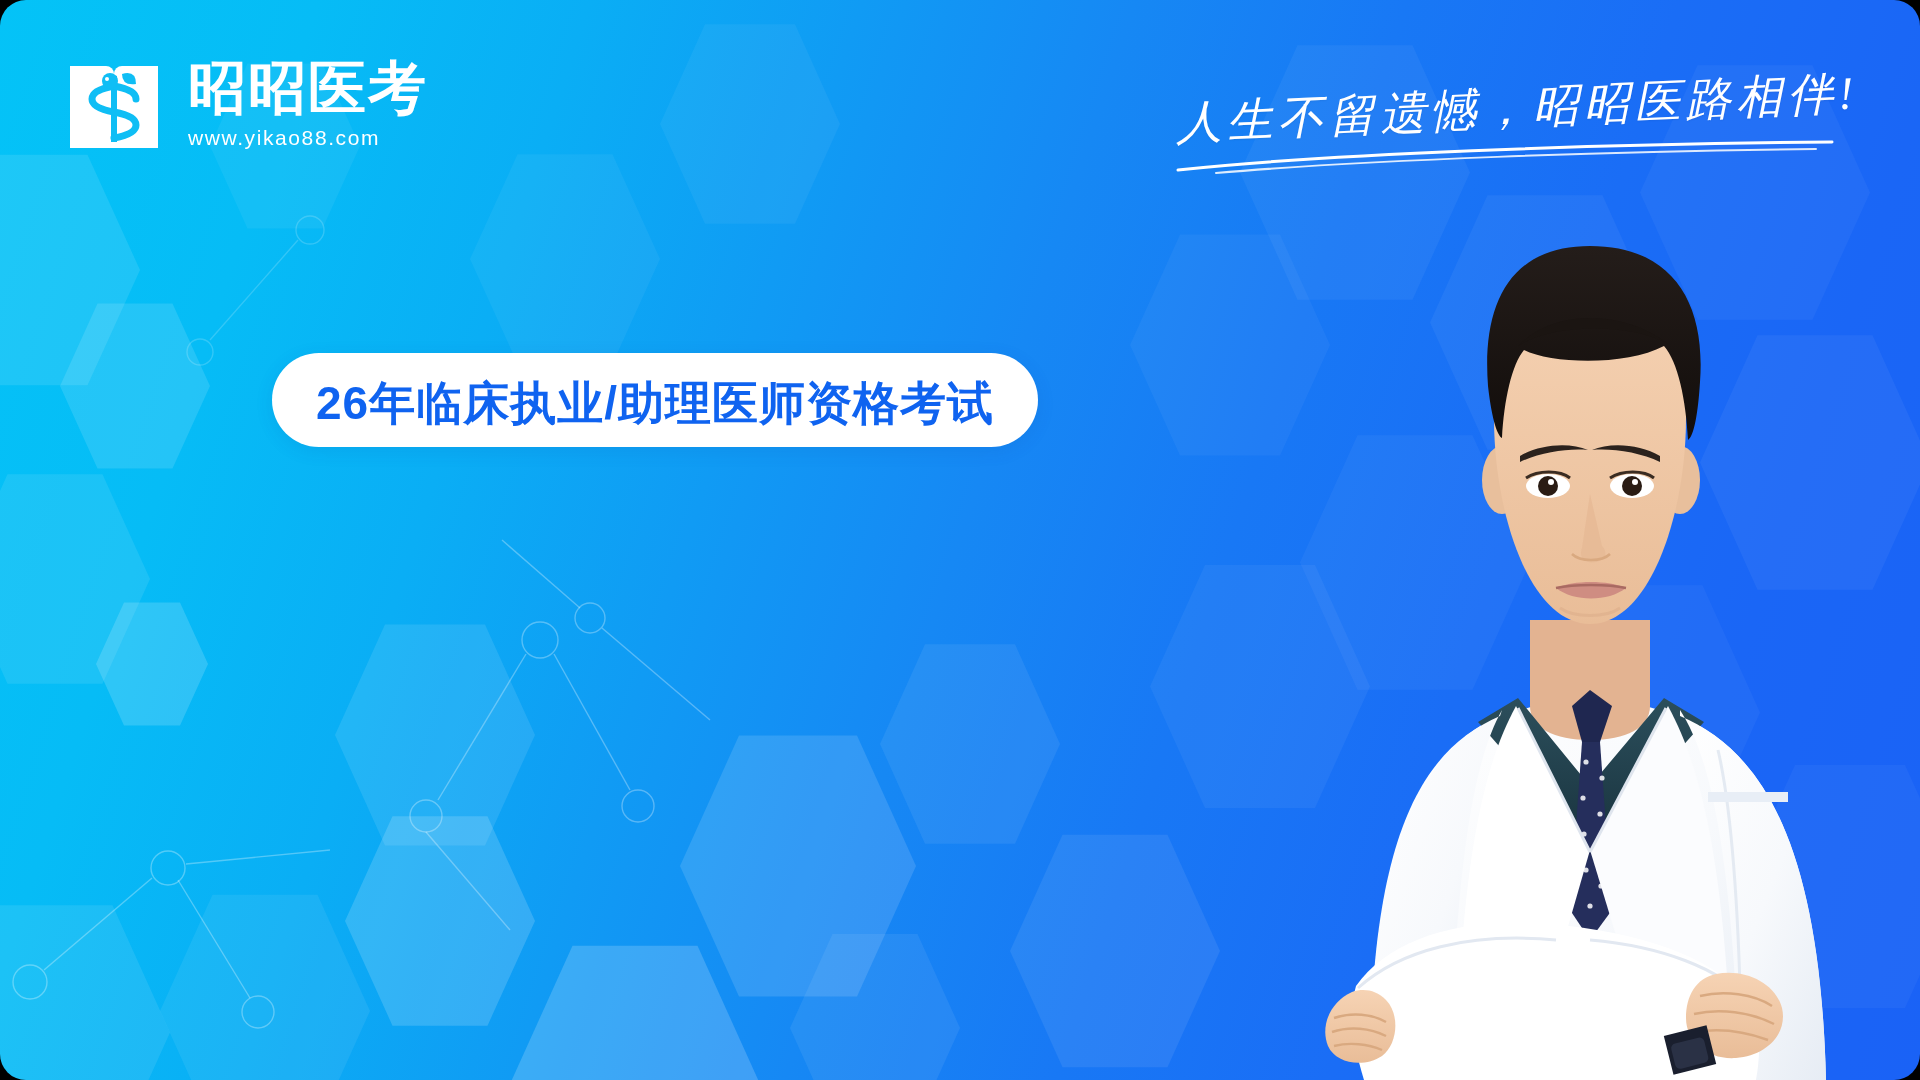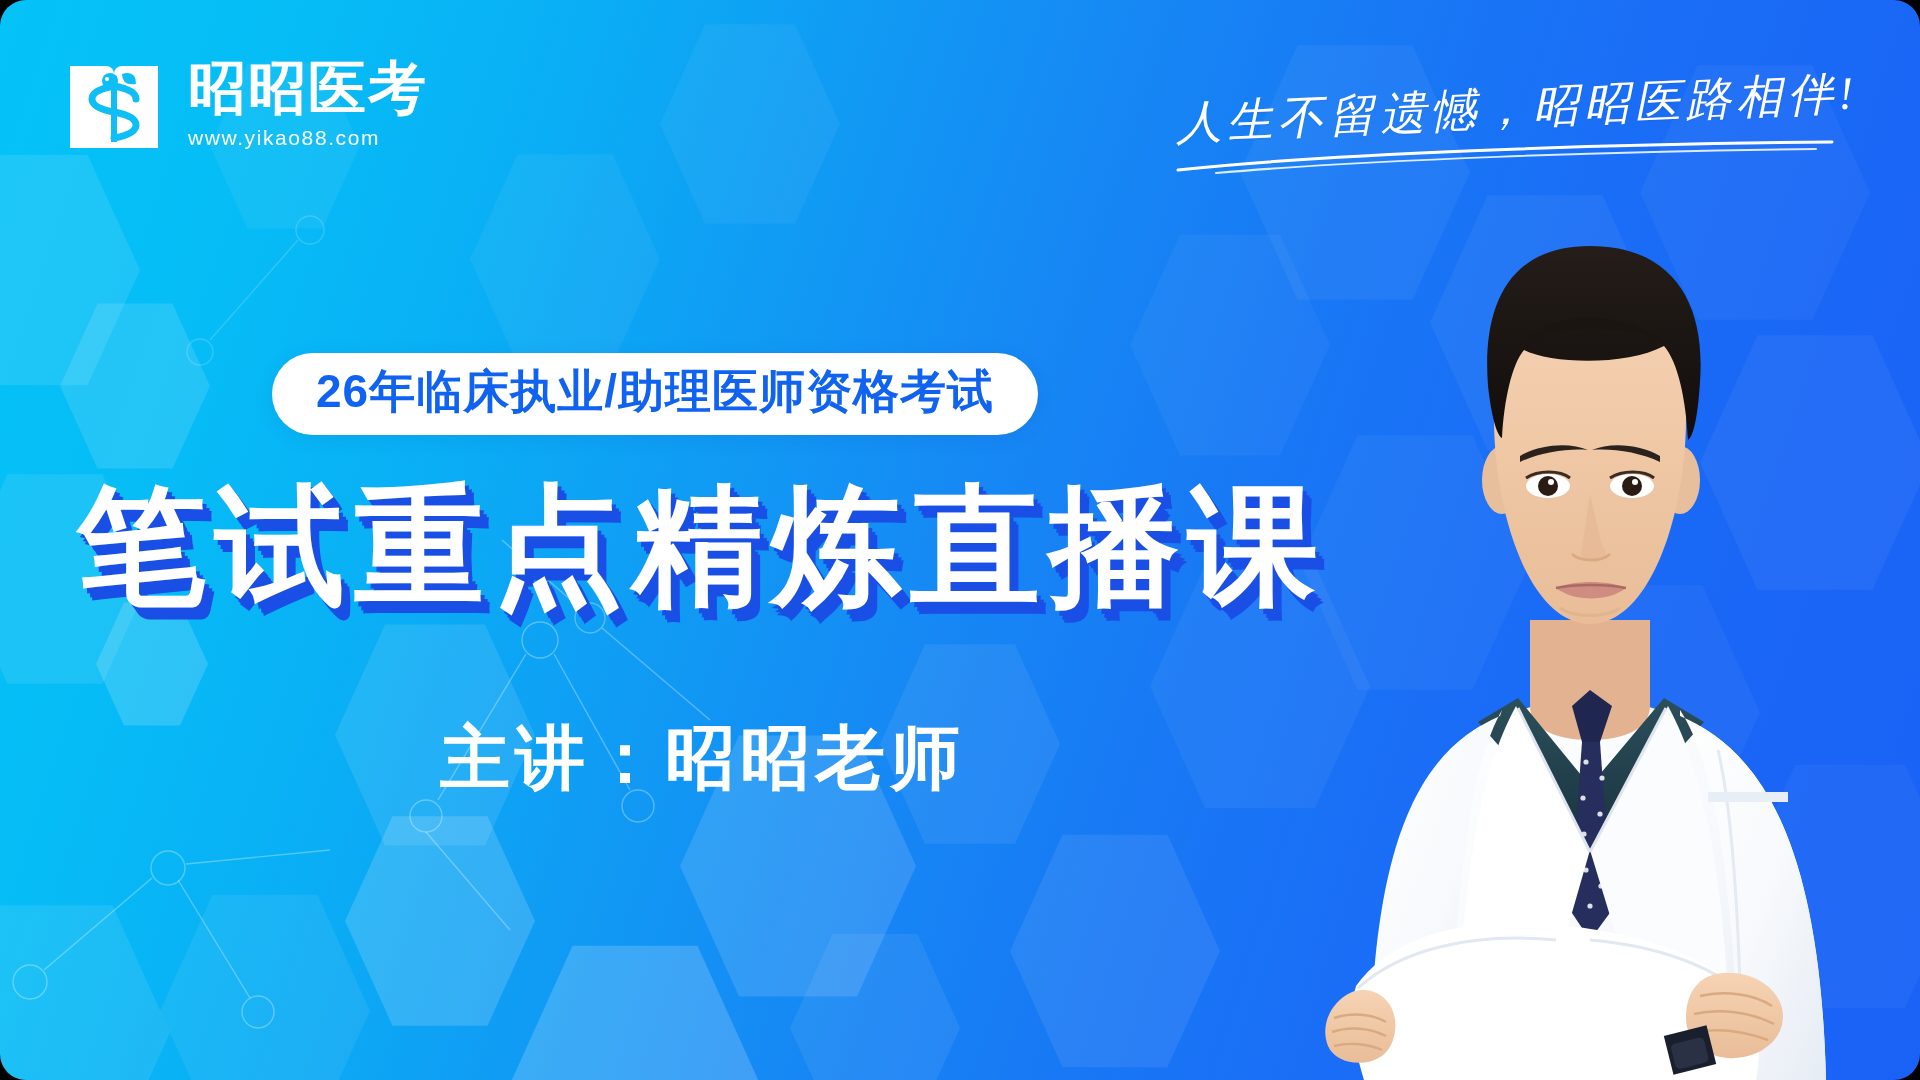--- a/index.html
+++ b/index.html
@@ -120,21 +120,21 @@
     stroke-linecap: round;
   }
 
   
   .pill {
     position: absolute;
     left: 272px;
     top: 353px;
     background: #ffffff;
     border-radius: 999px;
-    padding: 13px 44px 17px 44px;
+    padding: 25px 44px 17px 44px;
     box-shadow: 0 4px 18px rgba(10,60,160,.10);
   }
   .pill-text {
     color: #0F63F0;
     font-size: 46px;
     font-weight: 700;
     letter-spacing: 1px;
     line-height: 1.12;
     white-space: nowrap;
   }
@@ -271,23 +271,21 @@
     <svg class="slogan-underline" viewBox="0 0 660 34">
       <path d="M2 30 C150 14, 420 4, 656 2"></path>
       <path d="M40 33 C190 20, 440 11, 640 9" style="stroke-width:2; opacity:.85"></path>
     </svg>
   </div>
 
   <div class="pill">
     <div class="pill-text">26年临床执业/助理医师资格考试</div>
   </div>
 
-  <div class="headline">笔试重点精炼直播课</div>
-
-  <div class="subtitle">主讲：昭昭老师</div>
+
 
   <div class="presenter">
     <svg viewBox="0 0 760 930" width="760" height="930">
       <defs>
         <linearGradient id="coatG" x1="0" y1="0" x2="1" y2="1">
           <stop offset="0%" stop-color="#ffffff"></stop>
           <stop offset="55%" stop-color="#f7f9fc"></stop>
           <stop offset="100%" stop-color="#e6ecf4"></stop>
         </linearGradient>
         <linearGradient id="skinG" x1="0" y1="0" x2="0" y2="1">

